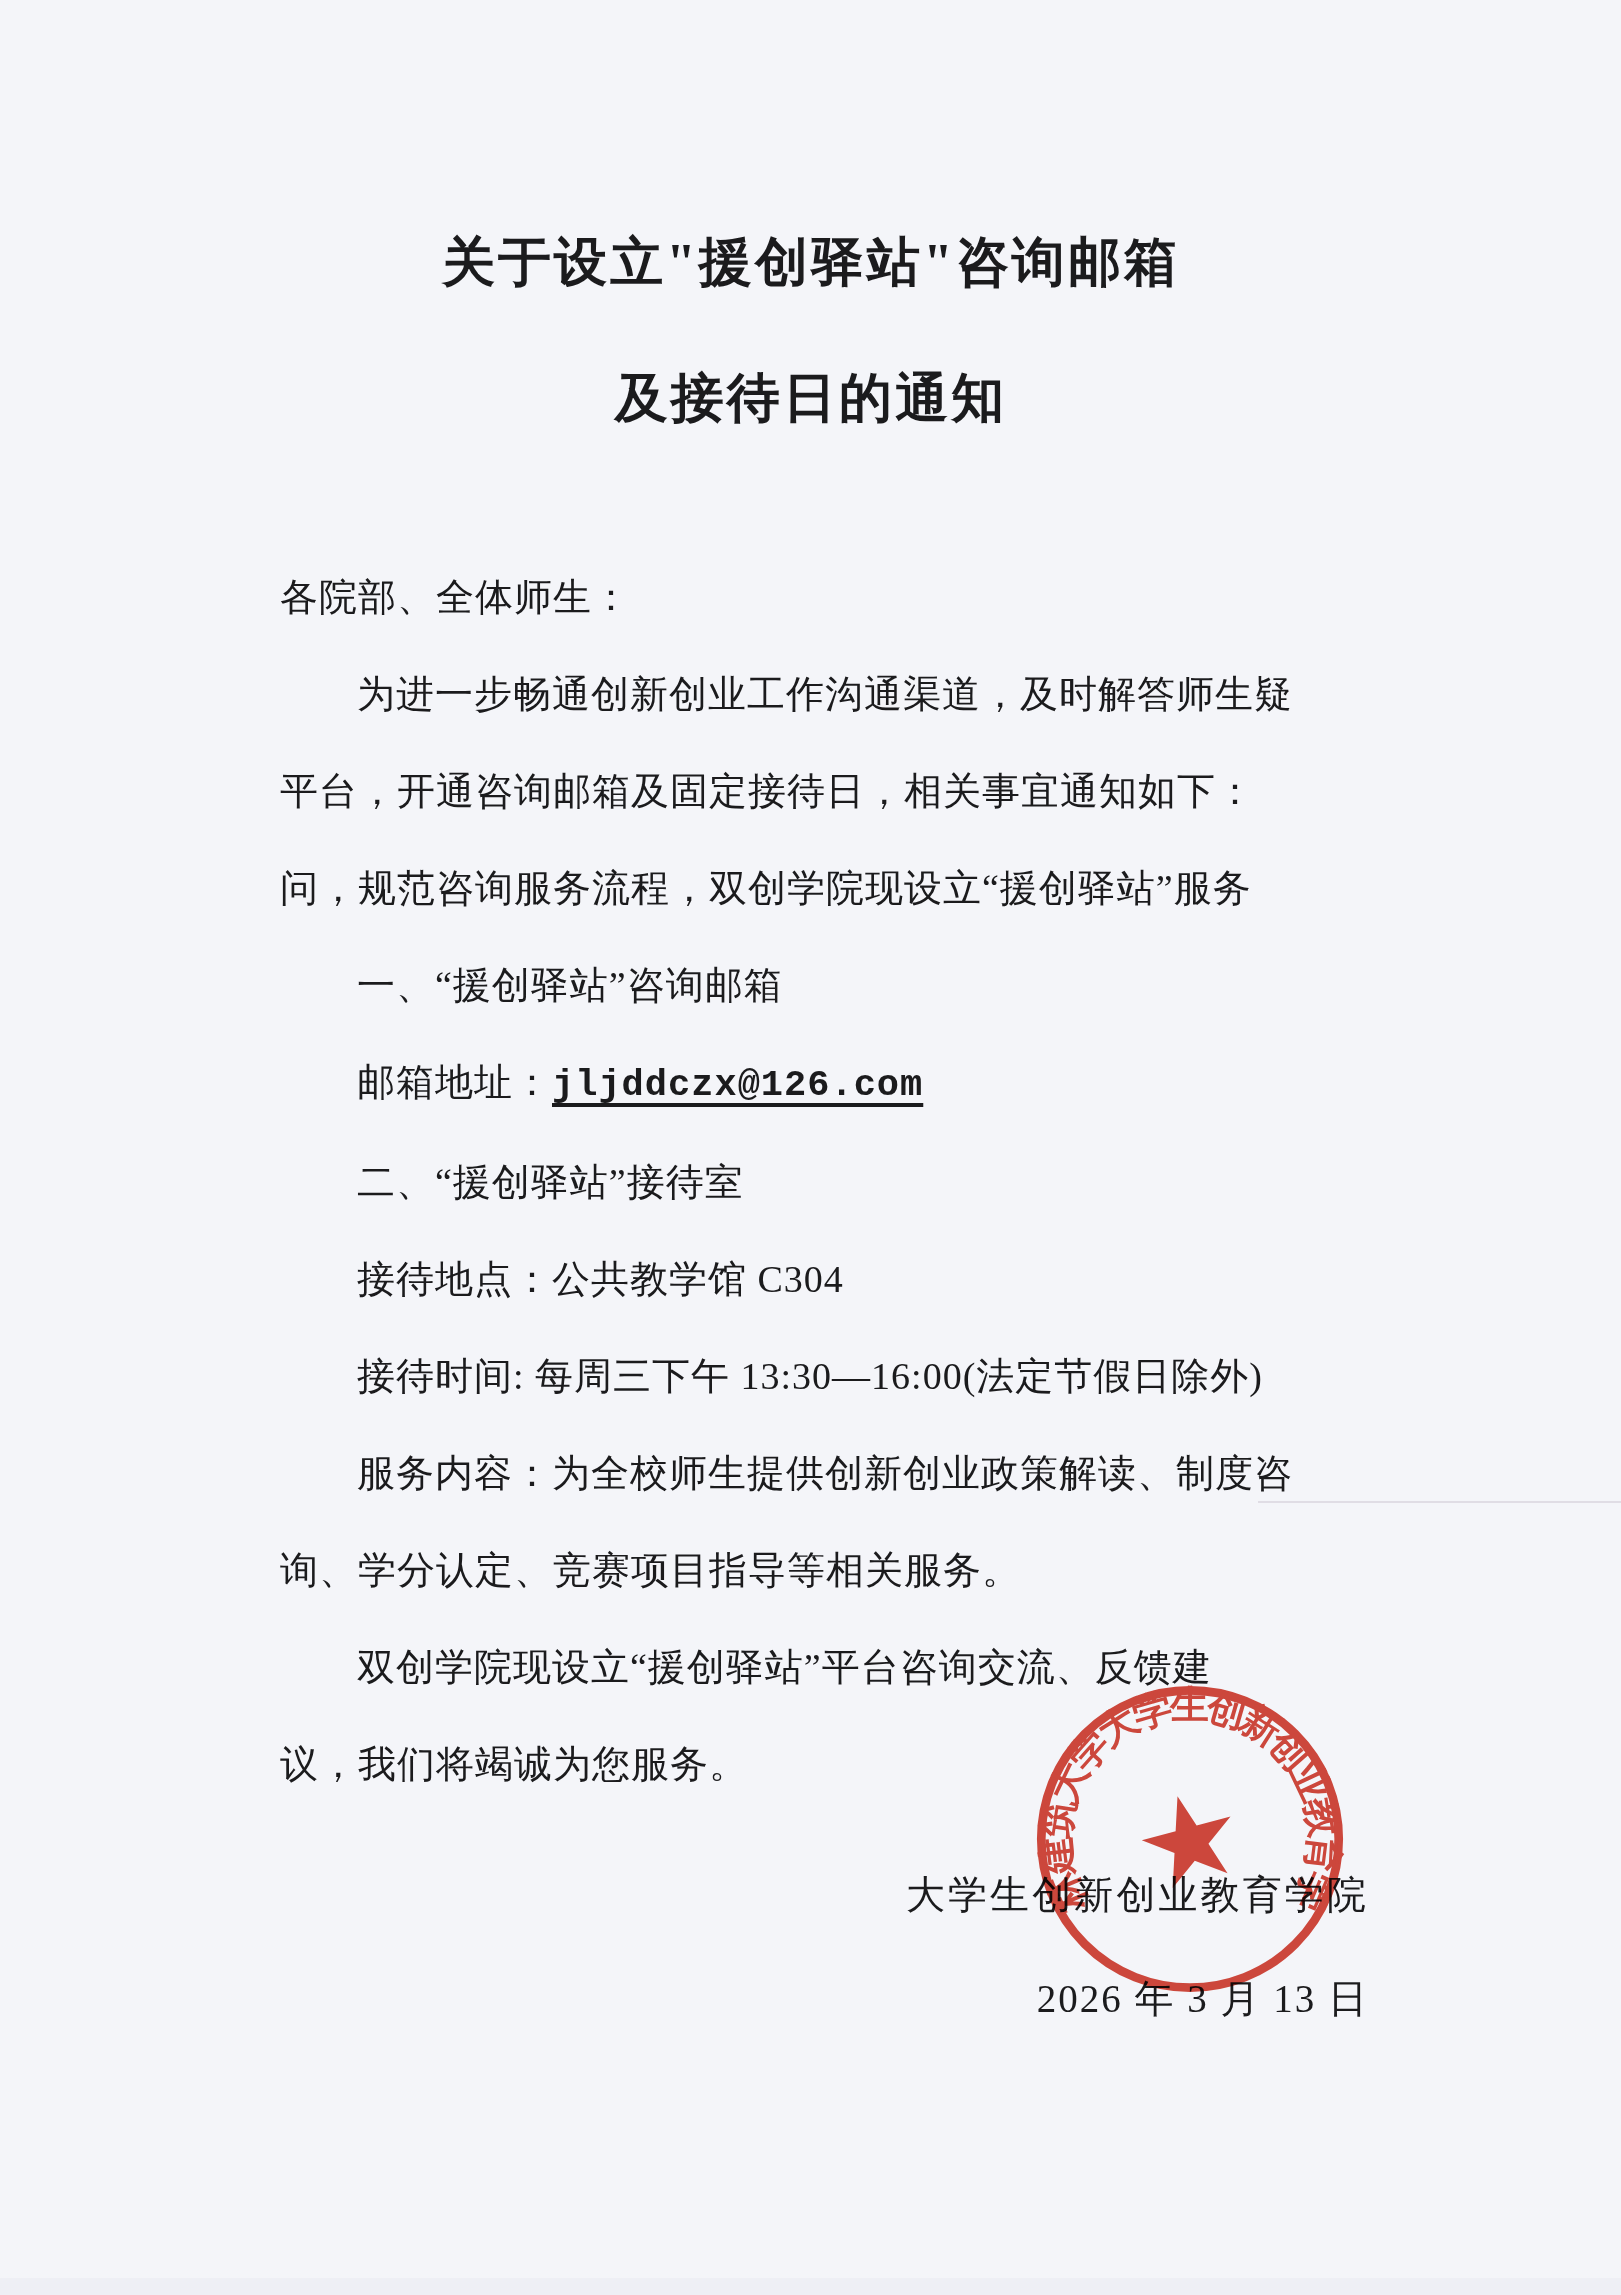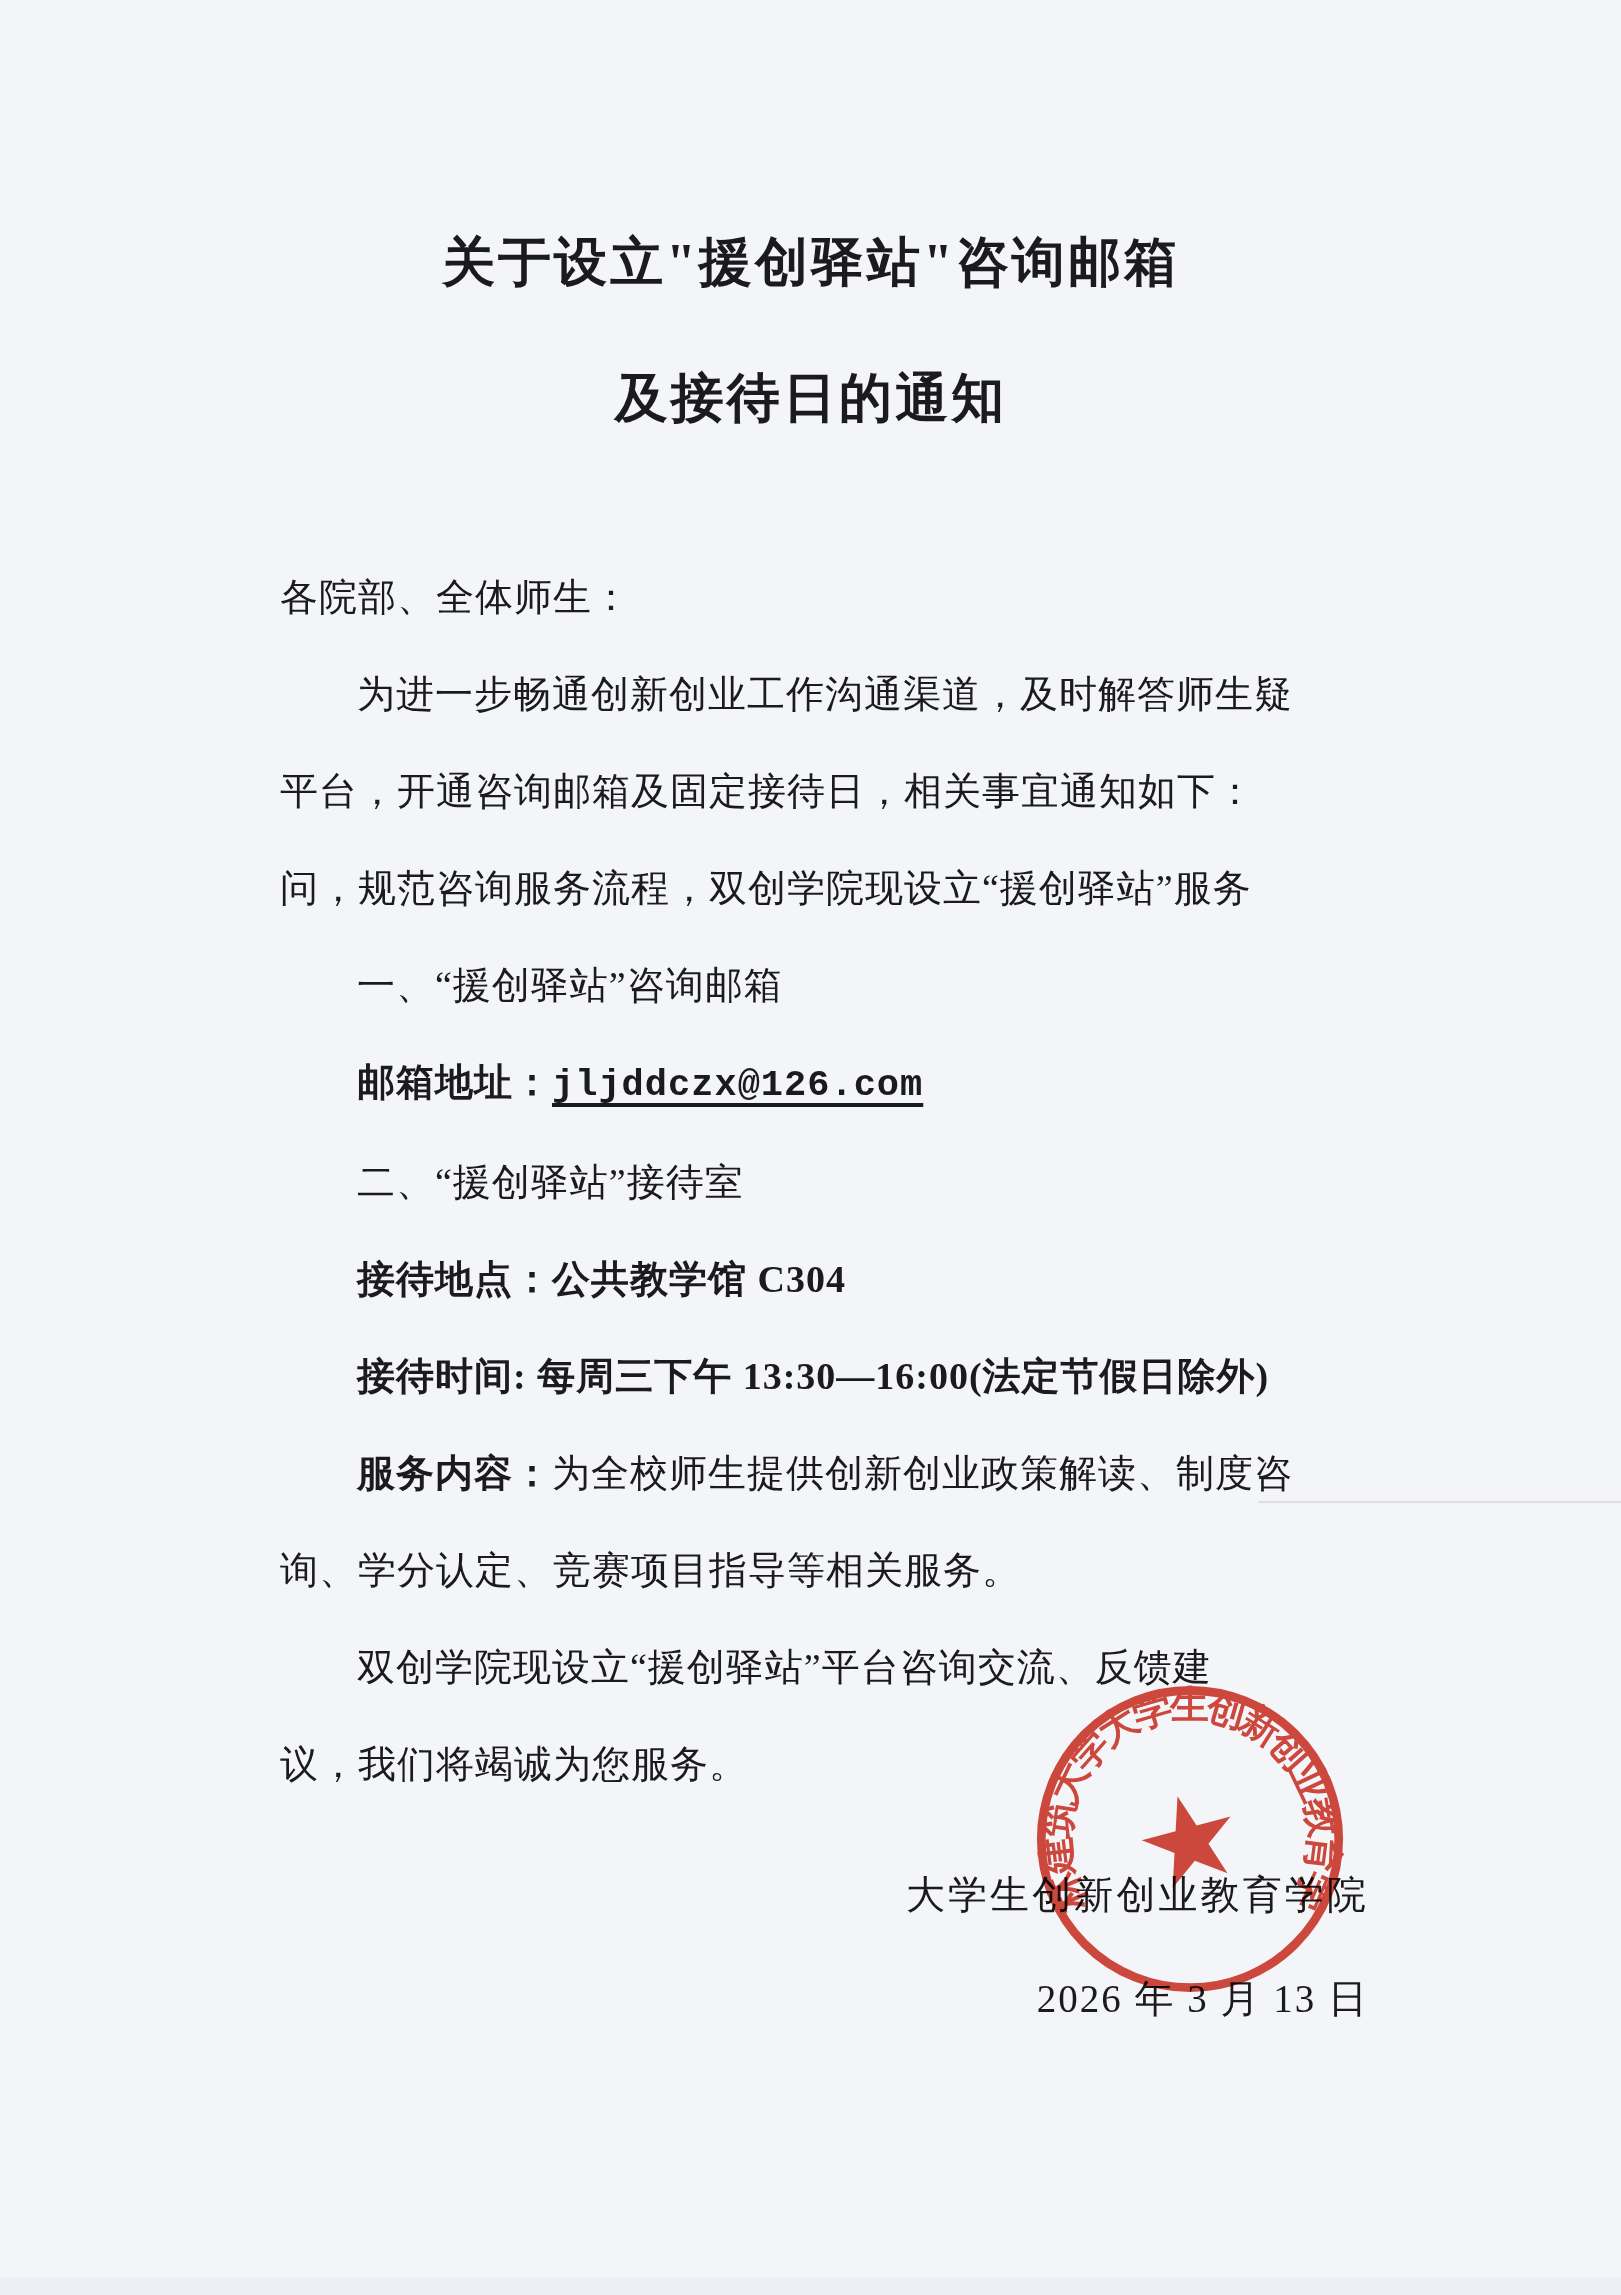--- a/index.html
+++ b/index.html
@@ -4,21 +4,21 @@
 <style>
   html,body{margin:0;padding:0;background:#f4f5f9;}
   .page{position:relative;width:1622px;height:2295px;background:#f4f5f9;
         font-family:"Liberation Serif","DejaVu Serif",serif;color:#1b1b1d;overflow:hidden;}
   .title{margin:0;text-align:center;font-weight:bold;font-size:53px;line-height:77px;letter-spacing:3.1px;}
   .t1{padding-top:224px;}
   .t2{margin-top:59px;}
   .content{position:absolute;left:268px;top:543px;width:1120px;font-size:38px;line-height:85px;letter-spacing:1px;}
   .content p{margin:12px;white-space:nowrap;}
   .indent{text-indent:77px;}
-  .bold{font-weight:bold;}
+  .bold{font-weight:normal;}
   .email{font-family:"Liberation Mono","DejaVu Sans Mono",monospace;font-weight:700;font-size:37px;
          text-decoration:underline;text-decoration-thickness:3.6px;text-underline-offset:8.2px;text-align:center;}
   .sig{position:absolute;top:1834px;left:0;width:1386px;text-align:right;font-size:39px;line-height:87px;margin:0;}
   .sig p{margin:17px;}
   .sig-org{letter-spacing:3.1px;}
   .sig-date{letter-spacing:2px;}
   .seal{position:absolute;left:1021px;top:1670px;width:338px;height:338px;
         mix-blend-mode:multiply;opacity:0.92;}
   .artifact-line{position:absolute;left:1258px;top:1501px;width:363px;height:1.5px;
         background:#cfc9d6;opacity:0.55;}

